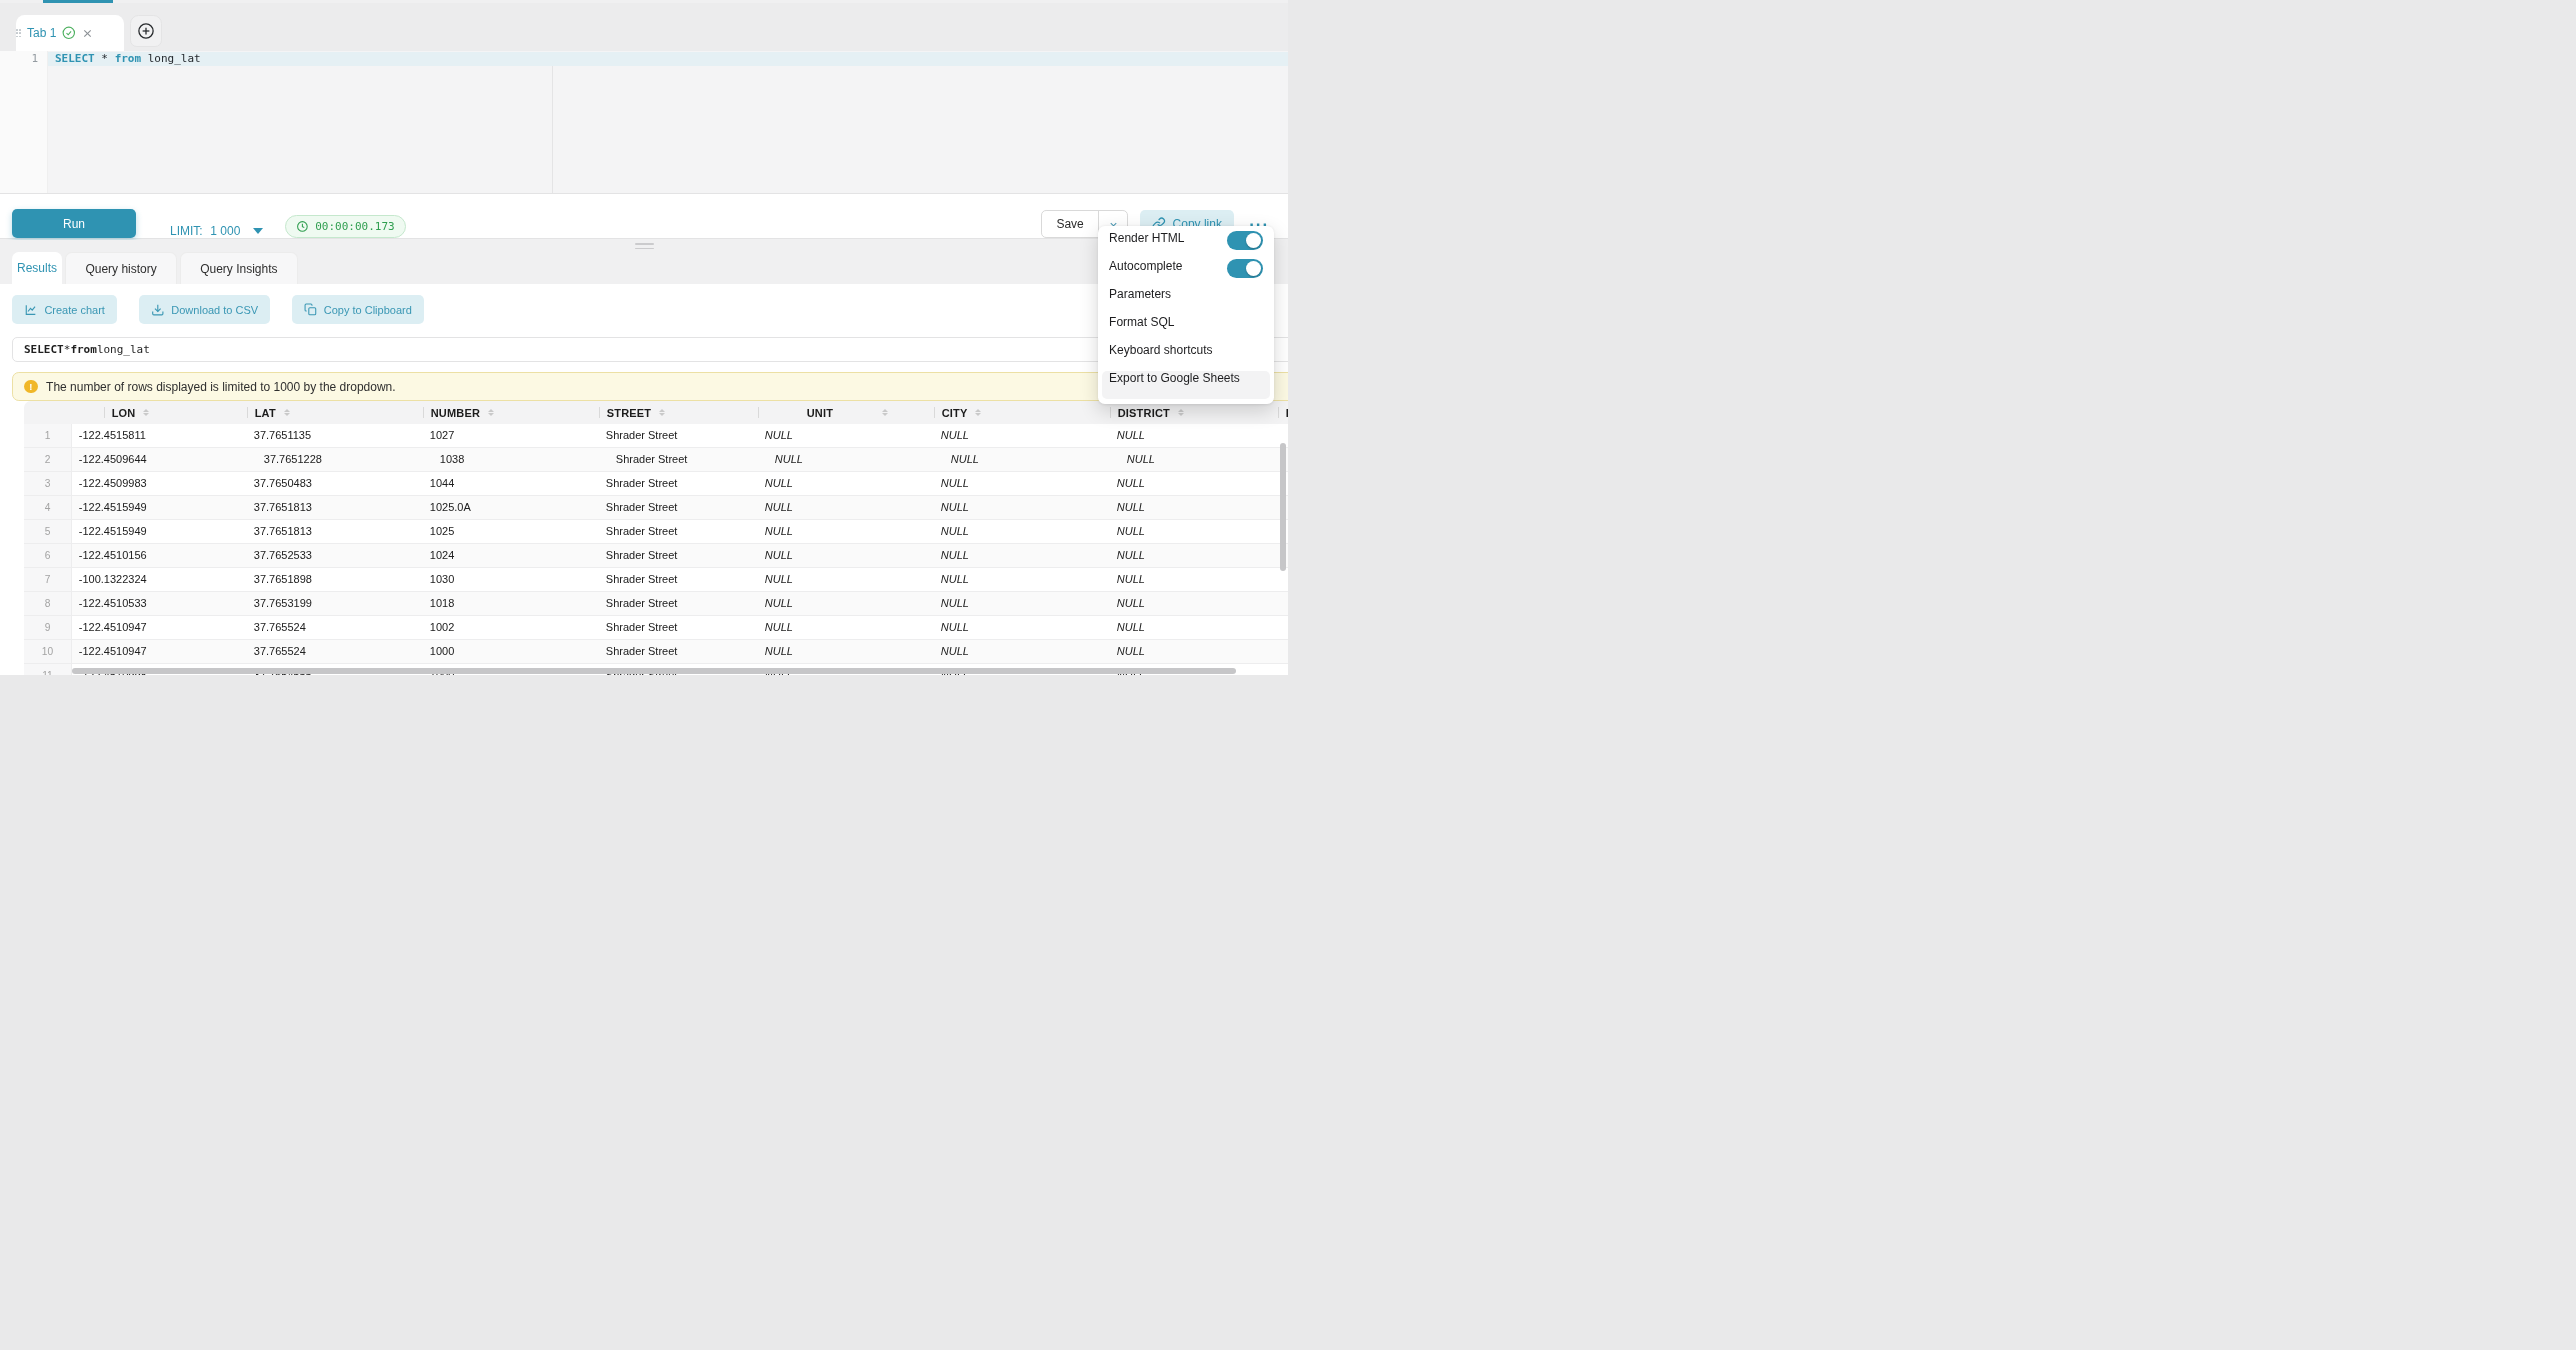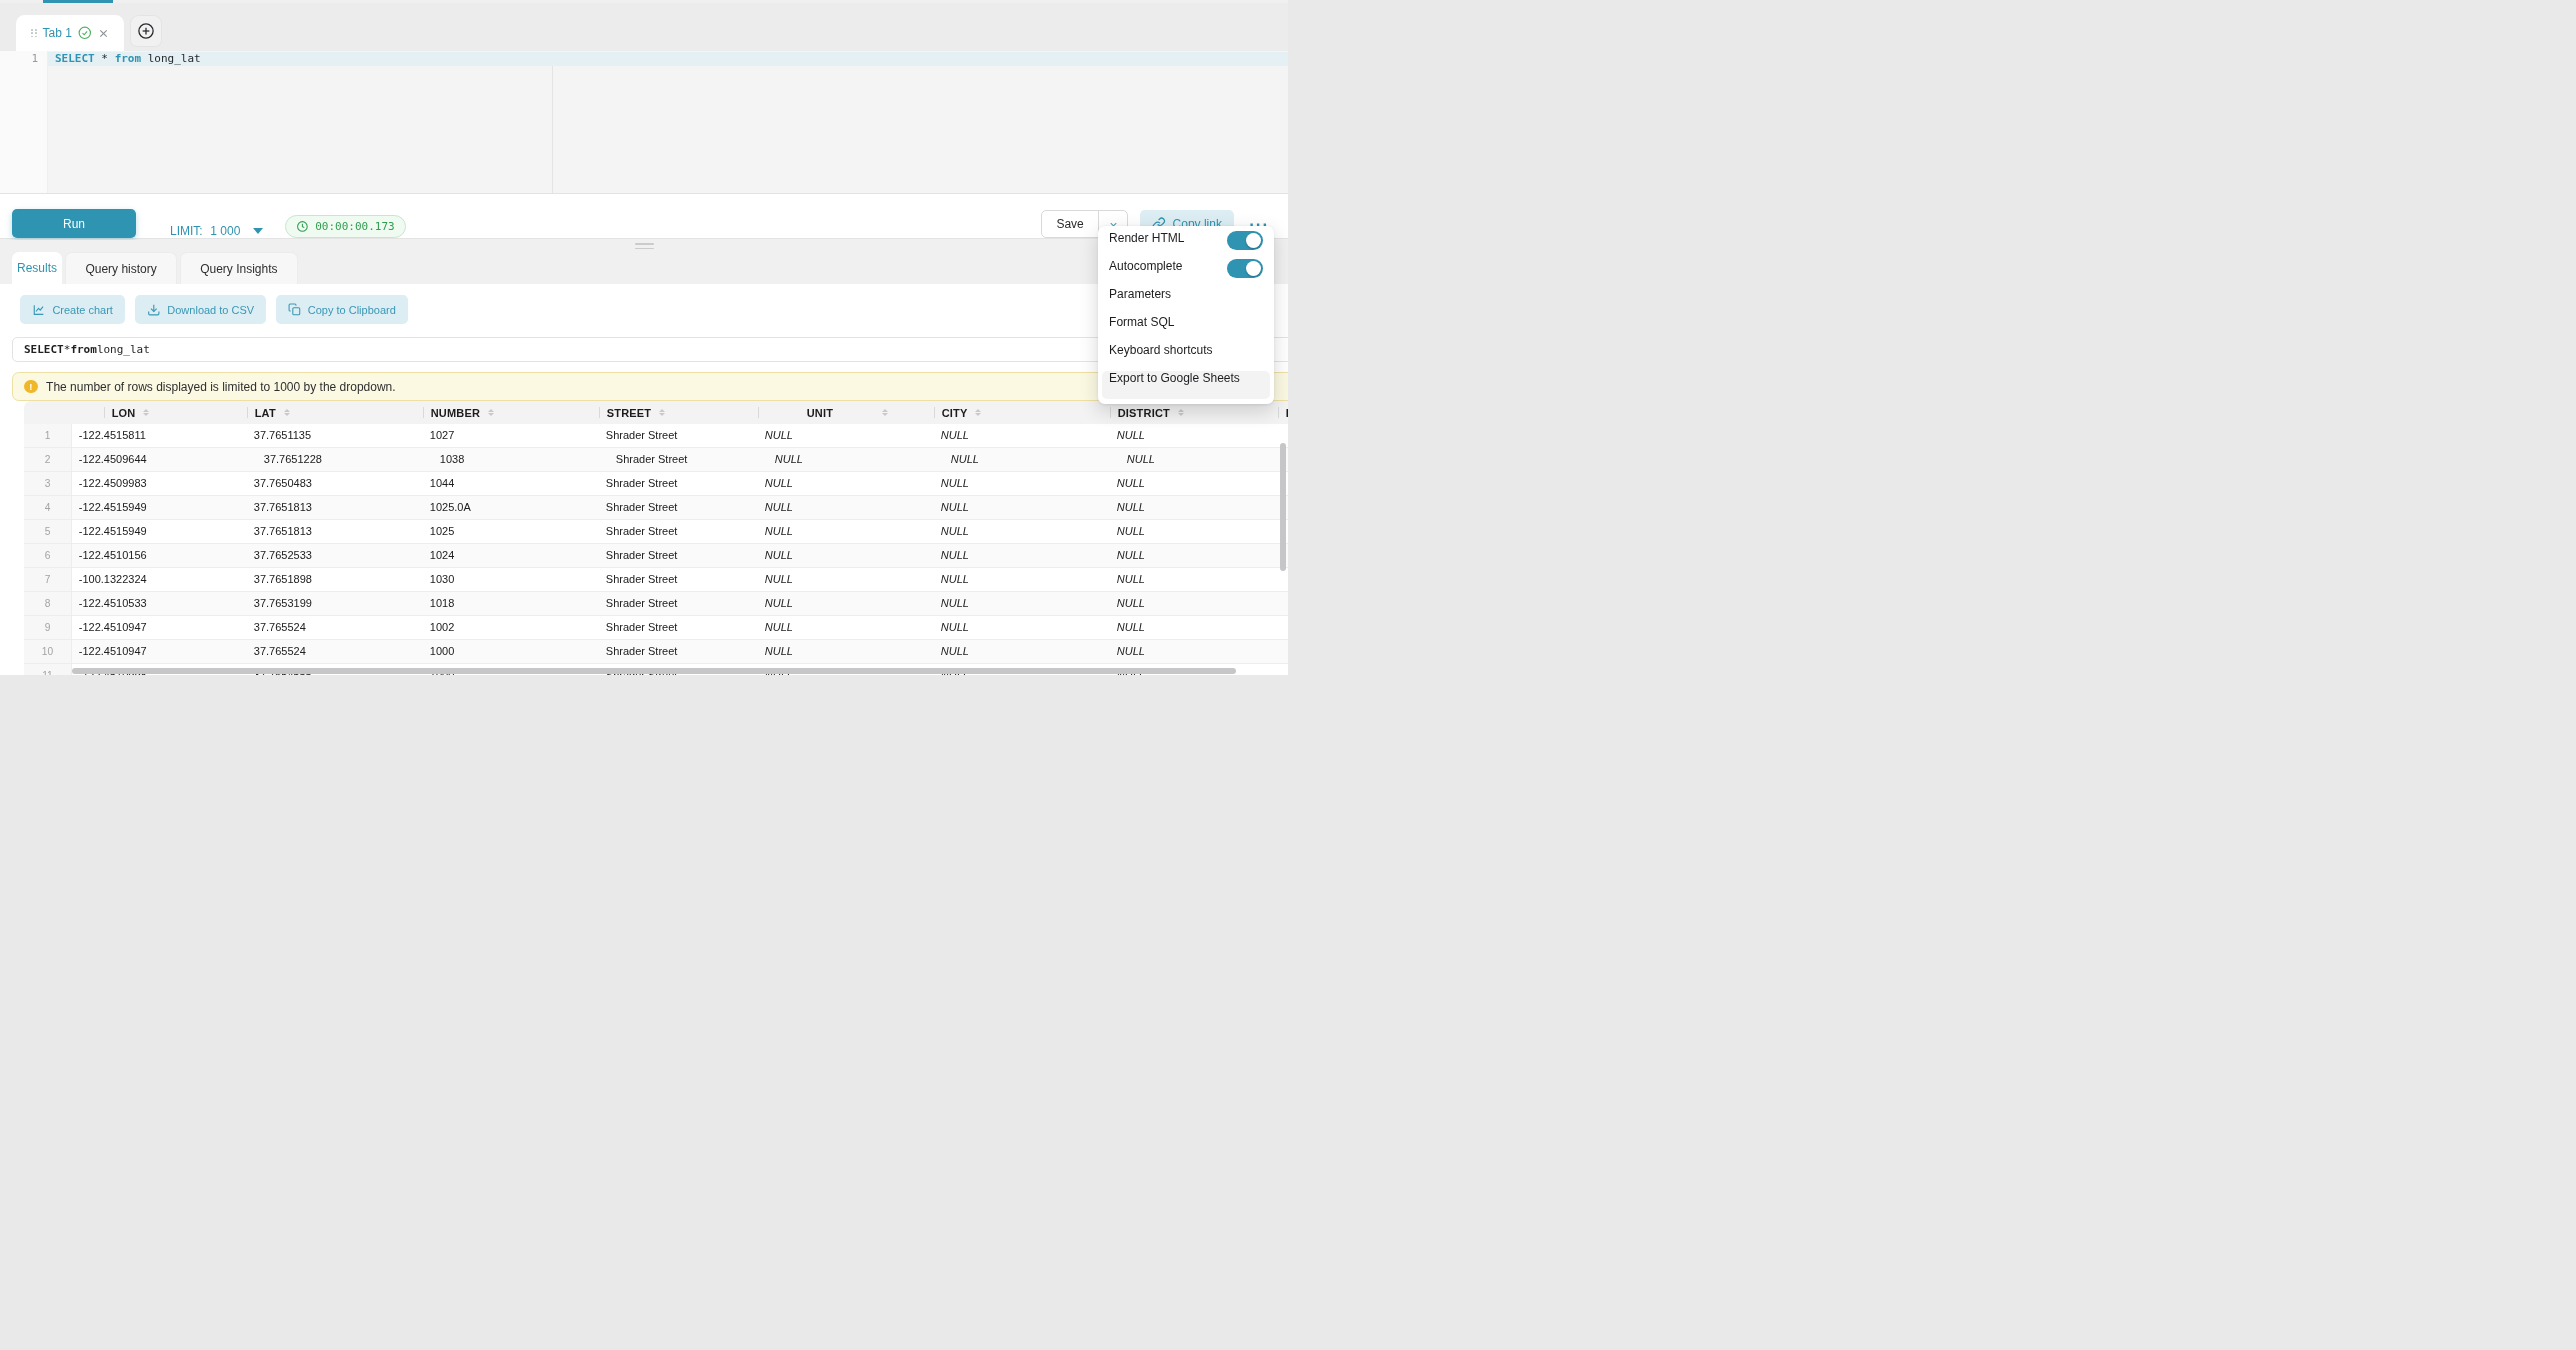--- a/index.html
+++ b/index.html
@@ -7,21 +7,21 @@
     --timer-border:#c5e8cd; --warn-bg:#fcf9e3; --warn-border:#ece0a4; --warn-icon:#f0b728;
   }
   *{box-sizing:border-box;margin:0;padding:0}
   body{font-family:"Liberation Sans",sans-serif;background:#e9e9ea;}
   .screen{position:relative;width:1288px;height:675px;overflow:hidden;background:#f0f0f1;color:#1f1f1f;}
   .mono{font-family:"DejaVu Sans Mono",monospace;}
 
   
   .top-indicator{position:absolute;left:43px;top:0;width:70px;height:2.6px;background:var(--accent);}
   .tabbar{position:absolute;top:2.6px;left:0;right:0;height:49px;background:#ececed;}
-  .tab-active{position:absolute;left:16px;top:12px;width:108px;height:37px;background:#fff;border-radius:8.5px 8.5px 0 0;display:flex;align-items:center;justify-content:center;gap:6px;}
+  .tab-active{position:absolute;left:16px;top:12px;width:108px;height:37px;background:#fff;border-radius:8.5px 8.5px 0 0;display:flex;align-items:center;justify-content:flex-start;gap:6px;}
   .drag-dots{display:grid;grid-template-columns:1.7px 1.7px;grid-auto-rows:1.7px;gap:1.7px;}
   .drag-dots i{background:#c0c6cb;border-radius:50%;}
   .tab-active .label{color:var(--accent);font-size:12px;}
   .tab-plus{position:absolute;left:130px;top:12px;width:32px;height:32px;background:#f1f1f2;border:0.9px solid #e4e4e5;border-radius:8.5px 8.5px 6.8px 6.8px;display:flex;align-items:center;justify-content:center;}
 
   
   .editor{position:absolute;top:51px;left:0;right:0;height:142px;background:#f4f4f5;}
   .gutter{position:absolute;left:0;top:0;width:48px;height:100%;background:#fafafa;border-right:0.9px solid #efefef;}
   .active-line{position:absolute;left:48px;right:0;top:0.9px;height:14.5px;background:#e5f0f4;}
   .line-no{position:absolute;left:0;top:0.9px;width:38px;height:14.5px;line-height:14.5px;text-align:right;font-size:11px;color:#949ba1;}
@@ -49,21 +49,21 @@
   .pane-handle i{height:1.7px;background:#cbcbcd;border-radius:1.7px;}
 
   
   .results-tabs{position:absolute;top:252px;left:12px;display:flex;gap:3.4px;height:32px;}
   .rtab{height:32px;display:flex;align-items:center;padding:0 19px;font-size:12px;border-radius:6.8px 6.8px 0 0;}
   .rtab.active{background:#fff;color:var(--accent);padding:0 5px;}
   .rtab.inactive{background:#f7f7f8;border:0.9px solid #ececec;border-bottom:none;color:#2f2f2f;}
 
   
   .panel{position:absolute;top:284px;left:0;right:0;bottom:0;background:#fff;}
-  .actions{position:absolute;top:11px;left:20px;right:-10.2px;height:29px;display:flex;gap:10px;}
+  .actions{position:absolute;top:11px;left:12px;right:-10.2px;height:29px;display:flex;gap:22px;}
   .act-btn{height:29px;border:none;border-radius:5.1px;background:var(--accent-bg);color:#3a97b4;display:flex;align-items:center;gap:6.8px;padding:0 12px;font-size:11px;font-family:inherit;}
   .filter{flex:1;margin-left:8.5px;height:29px;border:0.9px solid #dcdcdc;border-radius:5.1px;padding:0 10.2px;font-size:12px;font-family:inherit;color:#333;background:#fff;}
   .filter::placeholder{color:#b5b5b5;}
   .sql-preview{position:absolute;top:53px;left:12px;right:-10.2px;height:25px;border:0.9px solid #e3e3e4;border-radius:5.1px;display:flex;align-items:center;padding:0 11px;font-size:11px;color:#1f1f1f;}
   .sql-preview .kw{font-weight:bold;}
   .warning{position:absolute;top:88px;left:12px;right:-10.2px;height:29px;background:var(--warn-bg);border:0.9px solid var(--warn-border);border-radius:6.8px;display:flex;align-items:center;gap:8.5px;padding:0 11px;font-size:12px;color:#2f2f2f;}
   .warn-icon{width:13.6px;height:13.6px;border-radius:50%;background:var(--warn-icon);color:#fff;font-size:9.4px;font-weight:bold;display:flex;align-items:center;justify-content:center;flex:none;}
 
   
   .table{position:absolute;top:117px;left:24px;width:1347px;}

